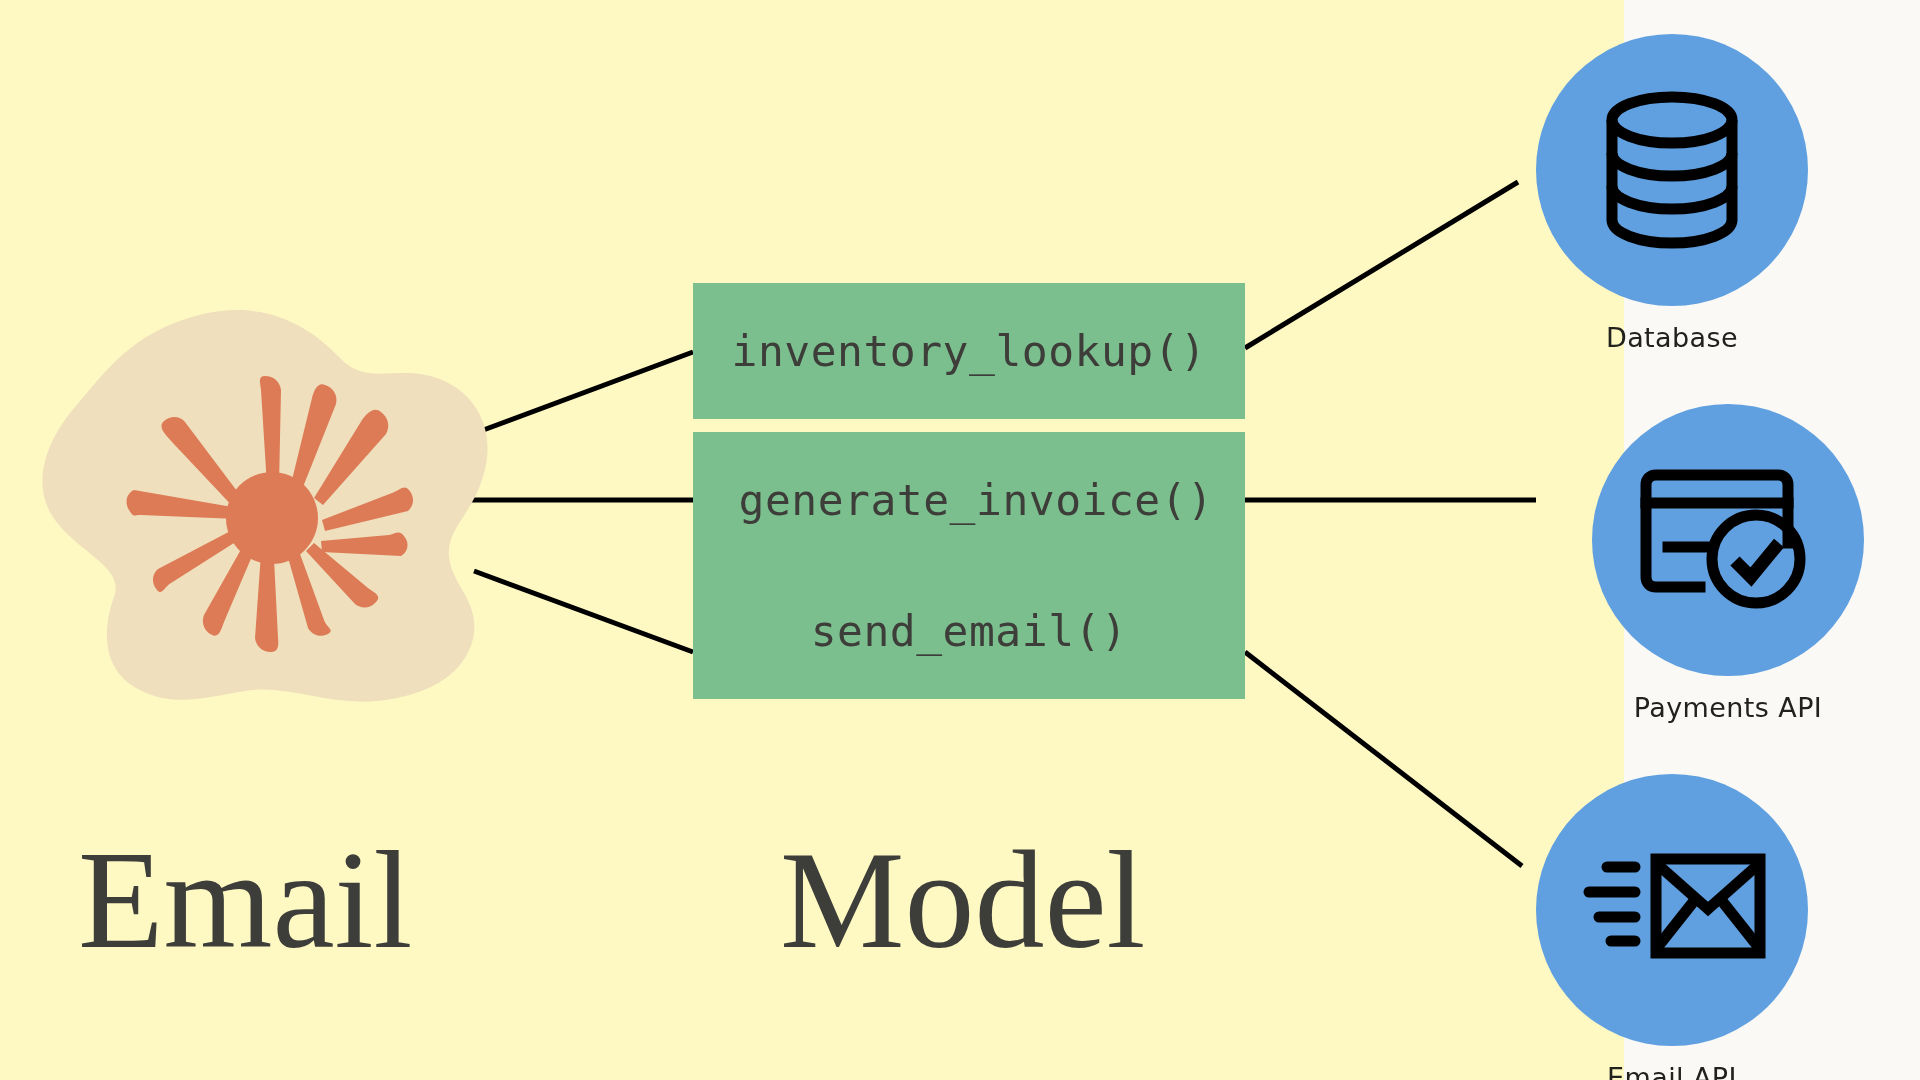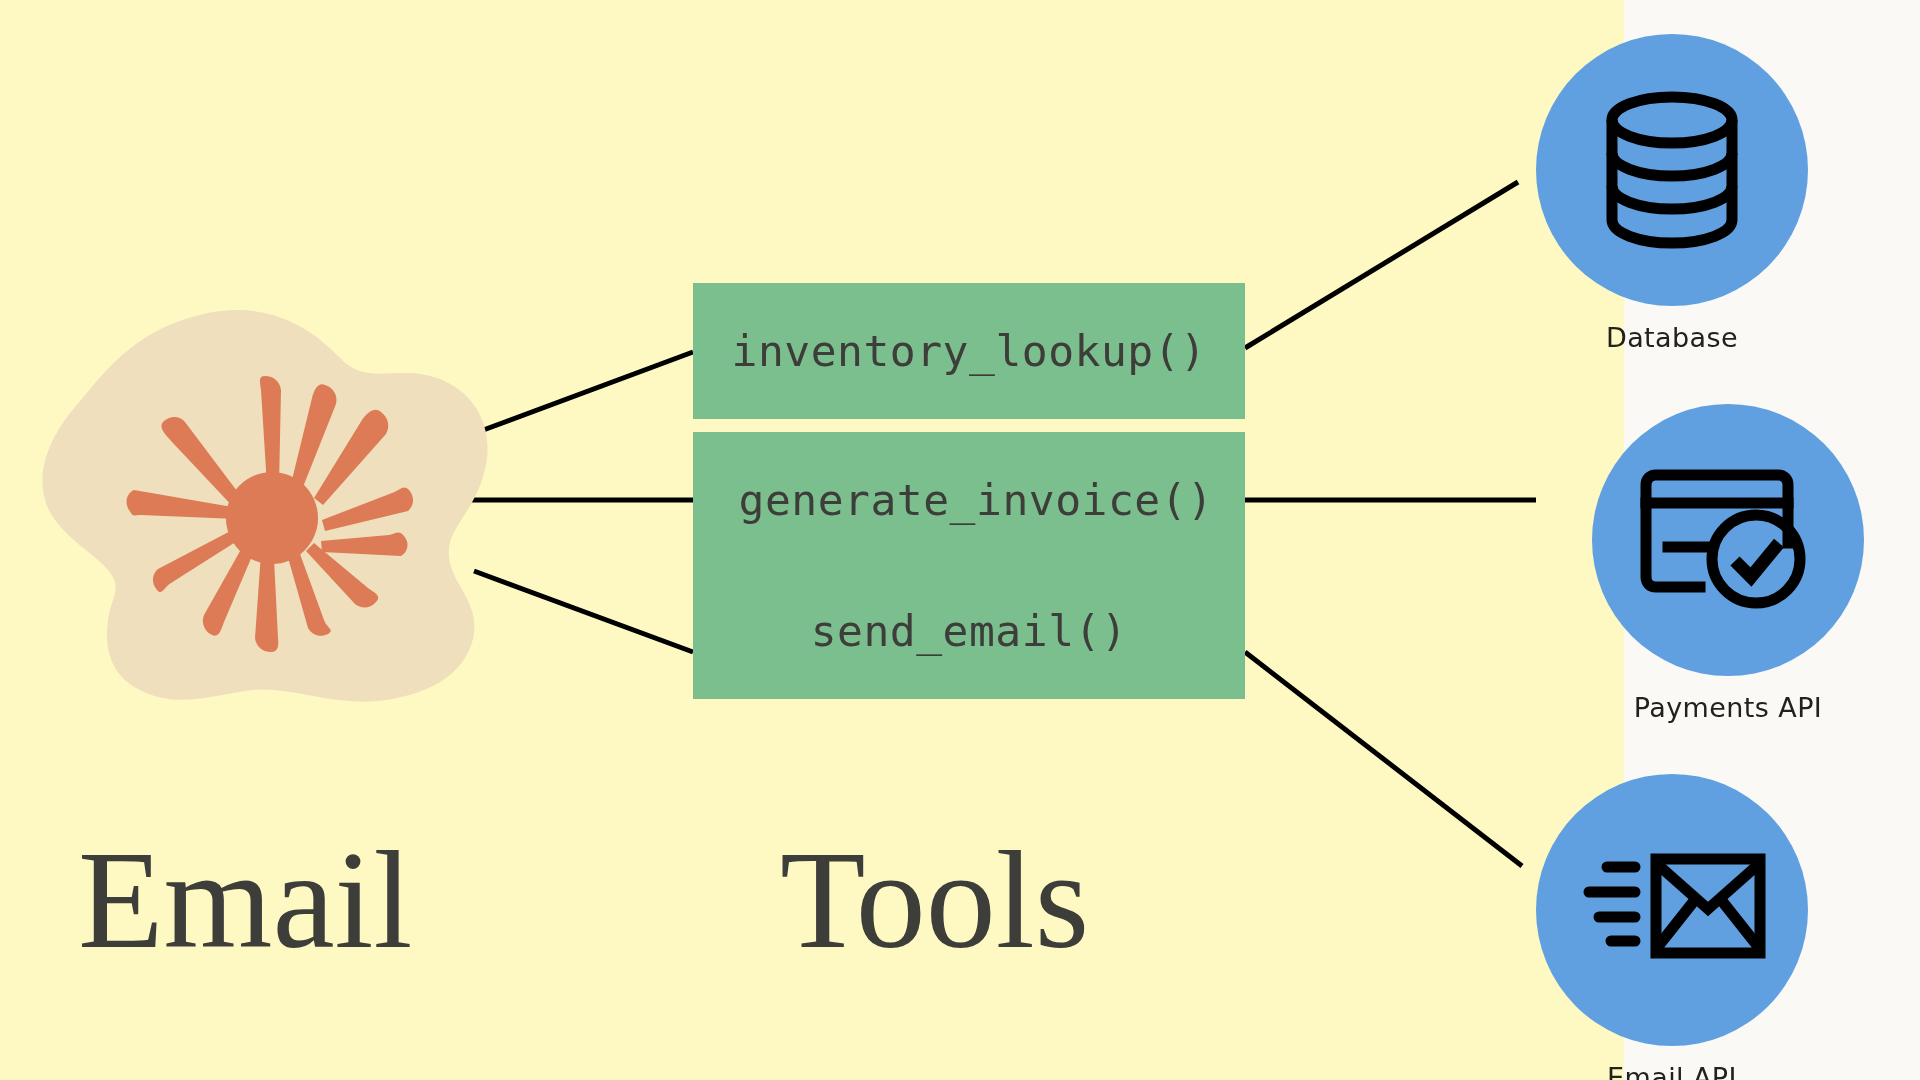--- a/index.html
+++ b/index.html
@@ -204,15 +204,15 @@
           <path d="M79,18 L131,64 L183,18"></path>
           <path d="M79,104 L117,56"></path>
           <path d="M183,104 L145,56"></path>
         </g>
       </svg>
     </div>
     <div class="service-label">Email API</div>
   </div>
 
   <div class="section-caption caption-model">Email</div>
-  <div class="section-caption caption-tools">Tools</div>
+  <div class="section-caption caption-tools">Model</div>
 
 </div>
 
 </body></html>

